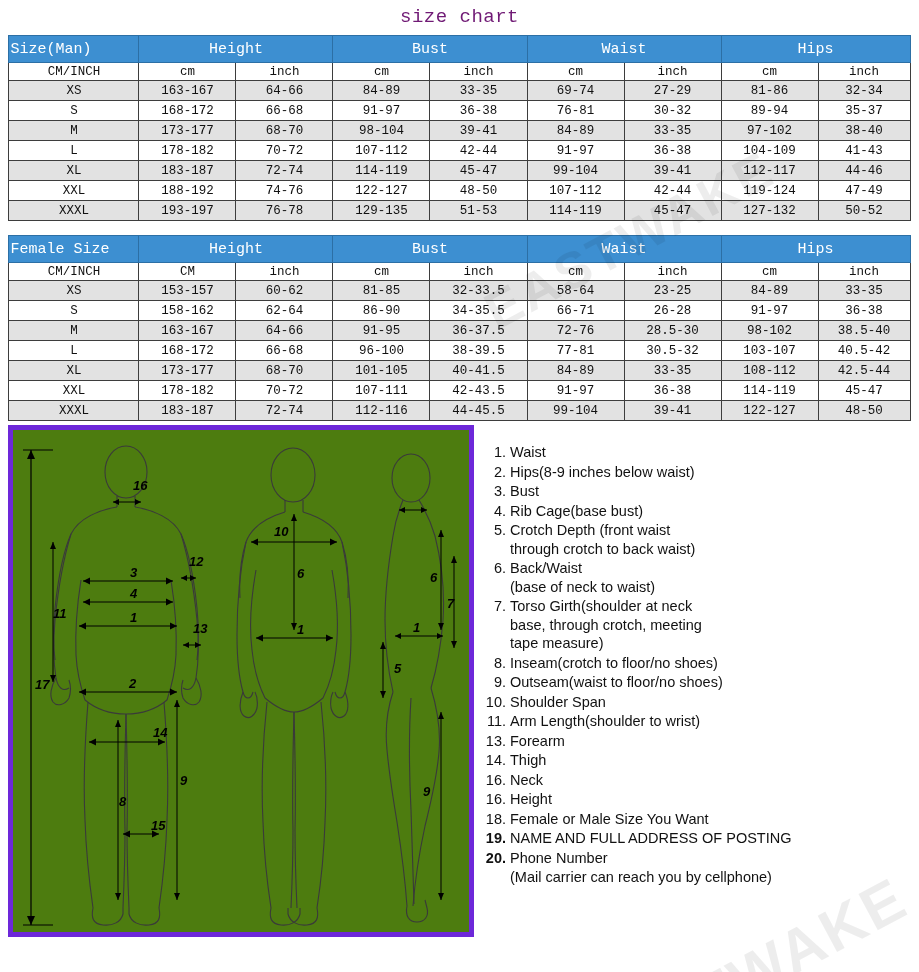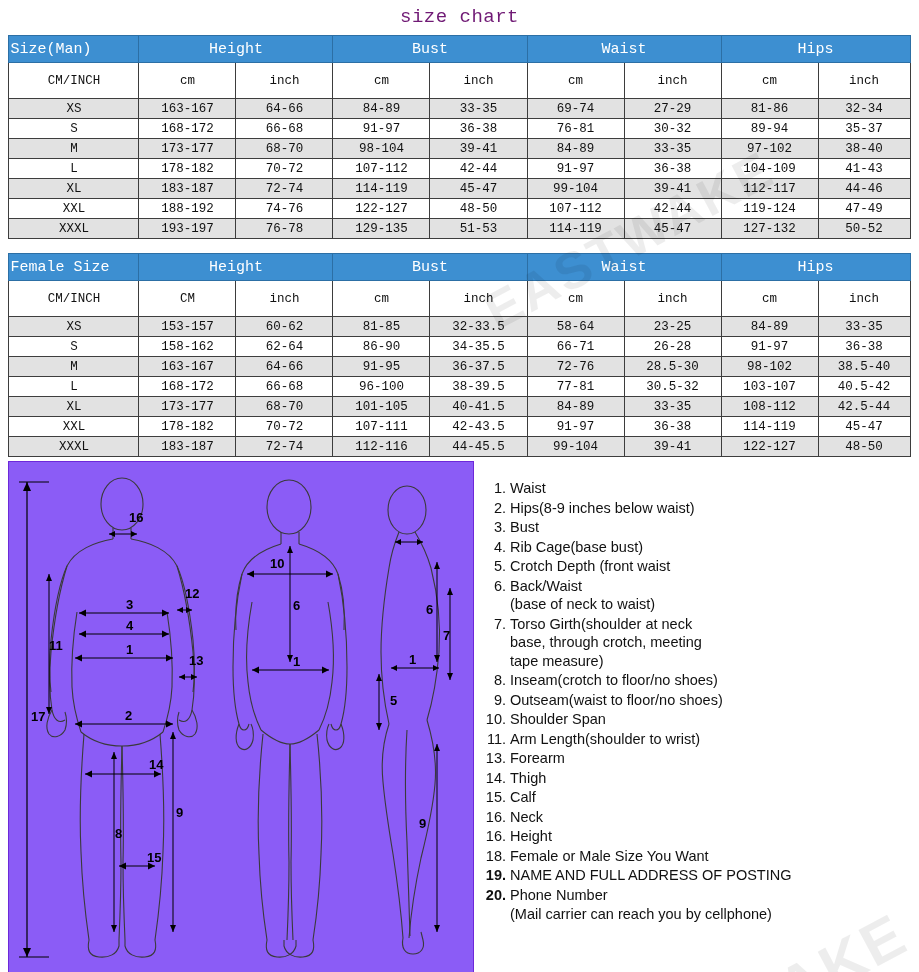--- a/index.html
+++ b/index.html
@@ -48,21 +48,21 @@
     font-size: 15px;
     height: 27px;
     border-color: #2c6fa5;
   }
   tr.head-row td.first {
     text-align: left;
     font-size: 15px;
   }
   tr.subhead-row td {
     font-size: 12.5px;
-    height: 36px;
+    height: 18px;
     background: #ffffff;
   }
   tr.data-row td {
     font-size: 12.5px;
     height: 20px;
   }
   tr.data-row.alt td { background: #e2e2e2; }
   tr.data-row.plain td { background: #ffffff; }
   td.lbl { font-size: 12.5px; }
 
@@ -72,23 +72,24 @@
   .lower {
     position: relative;
     width: 919px;
     height: 520px;
     margin-top: 4px;
   }
   .figure-box {
     position: absolute;
     left: 8px; top: 0;
     width: 466px; height: 512px;
-    border: 1px solid #6d28d9;
-    background: #8b5cf6;
+    border: 5px solid #6d28d9;
+    background: #4d7c0f;
     overflow: hidden;
+    font-style: italic;
   }
   .legend {
     position: absolute;
     left: 482px; top: 18px;
     width: 430px;
     font-family: "Liberation Sans", sans-serif;
     font-size: 14.5px;
     color: #111;
     line-height: 18.5px;
   }
@@ -534,30 +535,29 @@
         </g>
       </svg>
     </div>
 
     <div class="legend">
       <ol>
         <li><span class="num">1.</span><span>Waist</span></li>
         <li><span class="num">2.</span><span>Hips(8-9 inches below waist)</span></li>
         <li><span class="num">3.</span><span>Bust</span></li>
         <li><span class="num">4.</span><span>Rib Cage(base bust)</span></li>
-        <li><span class="num">5.</span><span>Crotch Depth (front waist</span></li>
+        <li><span class="num">5.</span><span>Crotch Depth (front waist</span><span class="sub">through crotch to back waist)</span></li>
         <li><span class="num">6.</span><span>Back/Waist</span><span class="sub">(base of neck to waist)</span></li>
         <li><span class="num">7.</span><span>Torso Girth(shoulder at neck</span><span class="sub">base, through crotch, meeting</span><span class="sub">tape measure)</span></li>
         <li><span class="num">8.</span><span>Inseam(crotch to floor/no shoes)</span></li>
         <li><span class="num">9.</span><span>Outseam(waist to floor/no shoes)</span></li>
         <li><span class="num">10.</span><span>Shoulder Span</span></li>
         <li><span class="num">11.</span><span>Arm Length(shoulder to wrist)</span></li>
         <li><span class="num">13.</span><span>Forearm</span></li>
         <li><span class="num">14.</span><span>Thigh</span></li>
-        <li><span class="num">15.</span><span>Calf</span></li>
         <li><span class="num">16.</span><span>Neck</span></li>
         <li><span class="num">16.</span><span>Height</span></li>
         <li><span class="num">18.</span><span>Female or Male Size You Want</span></li>
         <li style="font-weight:bold"><span class="num">19.</span><span style="font-weight:normal">NAME AND FULL ADDRESS OF POSTING</span></li>
         <li style="font-weight:bold"><span class="num">20.</span><span style="font-weight:normal">Phone Number</span></li>
         <li><span class="num"></span><span>(Mail carrier can reach you by cellphone)</span></li>
       </ol>
     </div>
   </div>
 </div>

